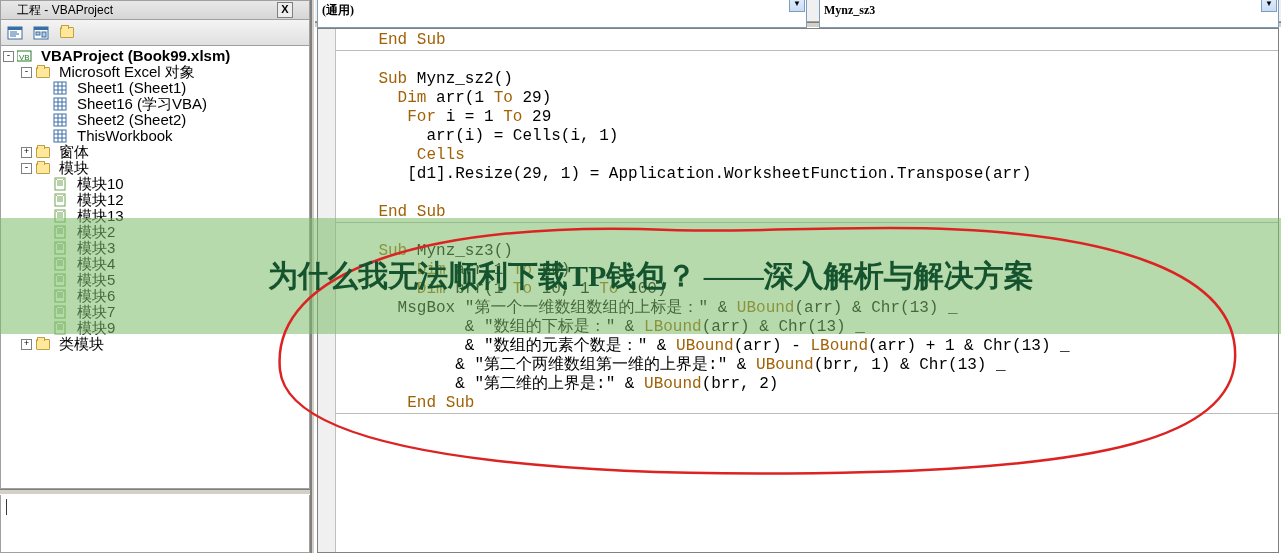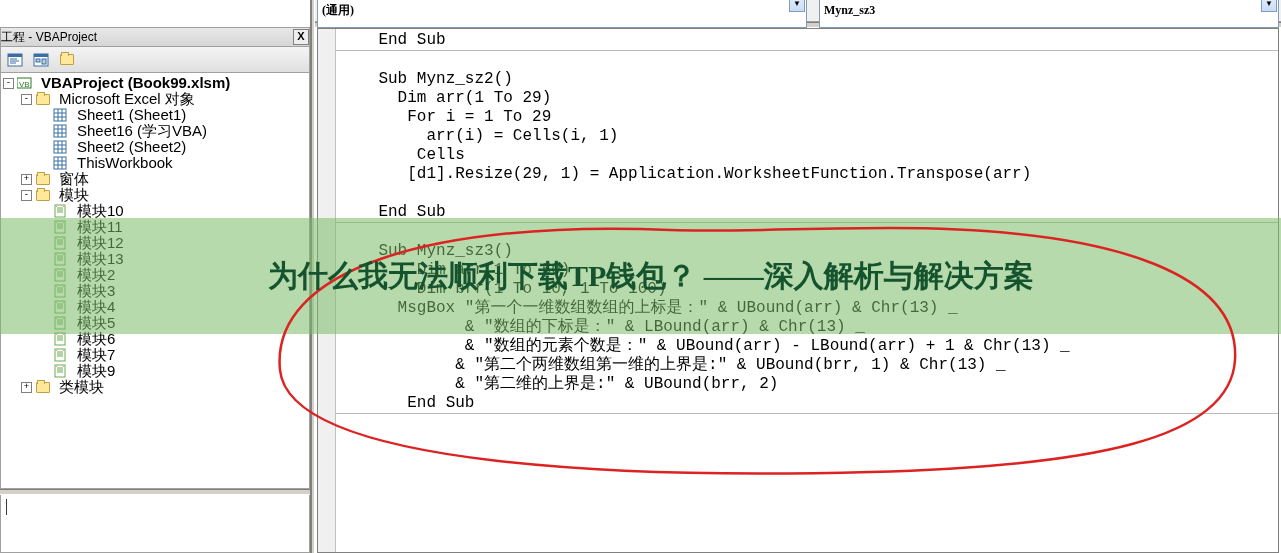--- a/index.html
+++ b/index.html
@@ -2,21 +2,21 @@
 <html><head>
 <meta charset="utf-8">
 <style>
 * { margin: 0; padding: 0; box-sizing: border-box; }
 body { font-family: "Microsoft YaHei", SimSun, Arial, sans-serif; font-size: 12px; background: #fff; overflow: hidden; width: 1281px; height: 553px; position: relative; }
 
 .root { display: flex; height: 553px; }
 
 
 .left { width: 311px; display: flex; flex-direction: column; border-right: 1px solid #808080; }
-.left-title { height: 20px; background: linear-gradient(#e8e8e8,#d6d6d6); border: 1px solid #a0a0a0; display: flex; align-items: center; padding: 0 0; margin-top: 27px; }
+.left-title { height: 20px; background: linear-gradient(#e8e8e8,#d6d6d6); border: 1px solid #a0a0a0; display: flex; align-items: center; padding: 0 16px; }
 .left-title .lbl { flex: 1; font-size: 12px; }
 .left-title .xbtn { width: 16px; height: 16px; border: 1px solid #808080; background: #eee; text-align: center; font-family: Arial; font-weight: bold; font-size: 11px; line-height: 13px; cursor: pointer; }
 .toolbar { height: 26px; background: linear-gradient(#f4f4f4,#e0e0e0); border: 1px solid #a0a0a0; border-top: none; display: flex; align-items: center; padding: 2px; }
 .tbtn { width: 24px; height: 22px; border: 1px solid transparent; margin-right: 2px; display: flex; align-items: center; justify-content: center; cursor: pointer; }
 .tree-wrap { flex: 1; border: 1px solid #a0a0a0; border-top: none; background: #fff; overflow: auto; position: relative; padding: 2px 0; }
 .tree ul { list-style: none; padding-left: 18px; }
 .tree > ul { padding-left: 2px; }
 .tree li { white-space: nowrap; line-height: 16px; height: 16px; display: flex; align-items: center; }
 .tree li .exp { width: 11px; height: 11px; border: 1px solid #808080; font-size: 9px; line-height: 9px; text-align: center; margin-right: 3px; font-family: "Courier New"; cursor: pointer; background:#fff; }
 .tree li .noexp { width: 14px; display:inline-block; }
@@ -31,21 +31,21 @@
 
 .right { flex: 1; display: flex; flex-direction: column; position: relative; }
 .dropdowns { height: 22px; display: flex; border-bottom: 1px solid #a0a0a0; background:#f0f0f0; padding:0 2px; gap:12px; align-items:center;}
 .dd { flex:1; height: 34px; border: 1px solid #7f9db9; background: #fff; display: flex; align-items: center; padding: 0 4px; position:relative; font-size:12px;}
 .dd .ddarrow { position:absolute; right:1px; top:1px; width:16px; height:16px; background:linear-gradient(#e4eefc,#c8dcf7); border:1px solid #7f9db9; display:flex; align-items:center; justify-content:center; font-size:8px; cursor:pointer;}
 .dd .ddlabel { font-weight:bold; font-family:"NSimSun","宋体"; }
 
 .code-area { flex: 1; display: flex; border: 1px solid #808080; margin: 0 2px; position:relative; overflow:hidden; background:#fff;}
 .margin { width: 18px; background: #f0f0f0; border-right: 1px solid #c0c0c0; }
 .code { flex:1; font-family: "NSimSun","新宋体","SimSun-ExtB","Courier New",monospace; font-size: 16px; line-height: 19px; padding: 2px 4px; white-space: pre; color:#000; position:relative; }
-.code .kw { color: #000000; }
+.code .kw { color: #a16207; }
 
 
 .green-band { position:absolute; left:0; right:0; top:218px; height:116px; background: rgba(122,188,103,0.55); z-index:50; pointer-events:none;}
 .overlay-text { position:absolute; top:256px; left:268px; font-size:30px; font-weight:bold; color:#14532d; z-index:60; pointer-events:none; font-family:"Microsoft YaHei";}
 .red-annot { position:absolute; z-index:55; pointer-events:none; }
 
 
 .fold-ico { width:14px; height:11px; background:#ffe79c; border:1px solid #c0a040; border-radius:1px; position:relative; }
 .fold-ico:before { content:""; position:absolute; top:-3px; left:0; width:6px; height:3px; background:#ffe79c; border:1px solid #c0a040; border-bottom:none; border-radius:1px 1px 0 0;}
 
@@ -178,34 +178,20 @@
                     <svg width="16" height="14">
                       <rect x="2" y="1" width="10" height="12" fill="#fff" stroke="#6aa84f"></rect>
                       <line x1="4" y1="4" x2="10" y2="4" stroke="#6aa84f"></line>
                       <line x1="4" y1="6" x2="10" y2="6" stroke="#6aa84f"></line>
                       <line x1="4" y1="8" x2="10" y2="8" stroke="#6aa84f"></line>
                       <path d="M2 1 L4 3" stroke="#ea9999"></path>
                       <path d="M12 1 L10 3" stroke="#ea9999"></path>
                     </svg>
                   </span>
                   <span class="txt">模块10</span>
-                </li>
-                <li>
-                  <span class="noexp"></span>
-                  <span class="ico">
-                    <svg width="16" height="14">
-                      <rect x="2" y="1" width="10" height="12" fill="#fff" stroke="#6aa84f"></rect>
-                      <line x1="4" y1="4" x2="10" y2="4" stroke="#6aa84f"></line>
-                      <line x1="4" y1="6" x2="10" y2="6" stroke="#6aa84f"></line>
-                      <line x1="4" y1="8" x2="10" y2="8" stroke="#6aa84f"></line>
-                      <path d="M2 1 L4 3" stroke="#ea9999"></path>
-                      <path d="M12 1 L10 3" stroke="#ea9999"></path>
-                    </svg>
-                  </span>
-                  <span class="txt">模块11</span>
                 </li>
                 <li>
                   <span class="noexp"></span>
                   <span class="ico">
                     <svg width="16" height="14">
                       <rect x="2" y="1" width="10" height="12" fill="#fff" stroke="#6aa84f"></rect>
                       <line x1="4" y1="4" x2="10" y2="4" stroke="#6aa84f"></line>
                       <line x1="4" y1="6" x2="10" y2="6" stroke="#6aa84f"></line>
                       <line x1="4" y1="8" x2="10" y2="8" stroke="#6aa84f"></line>
                       <path d="M2 1 L4 3" stroke="#ea9999"></path>

